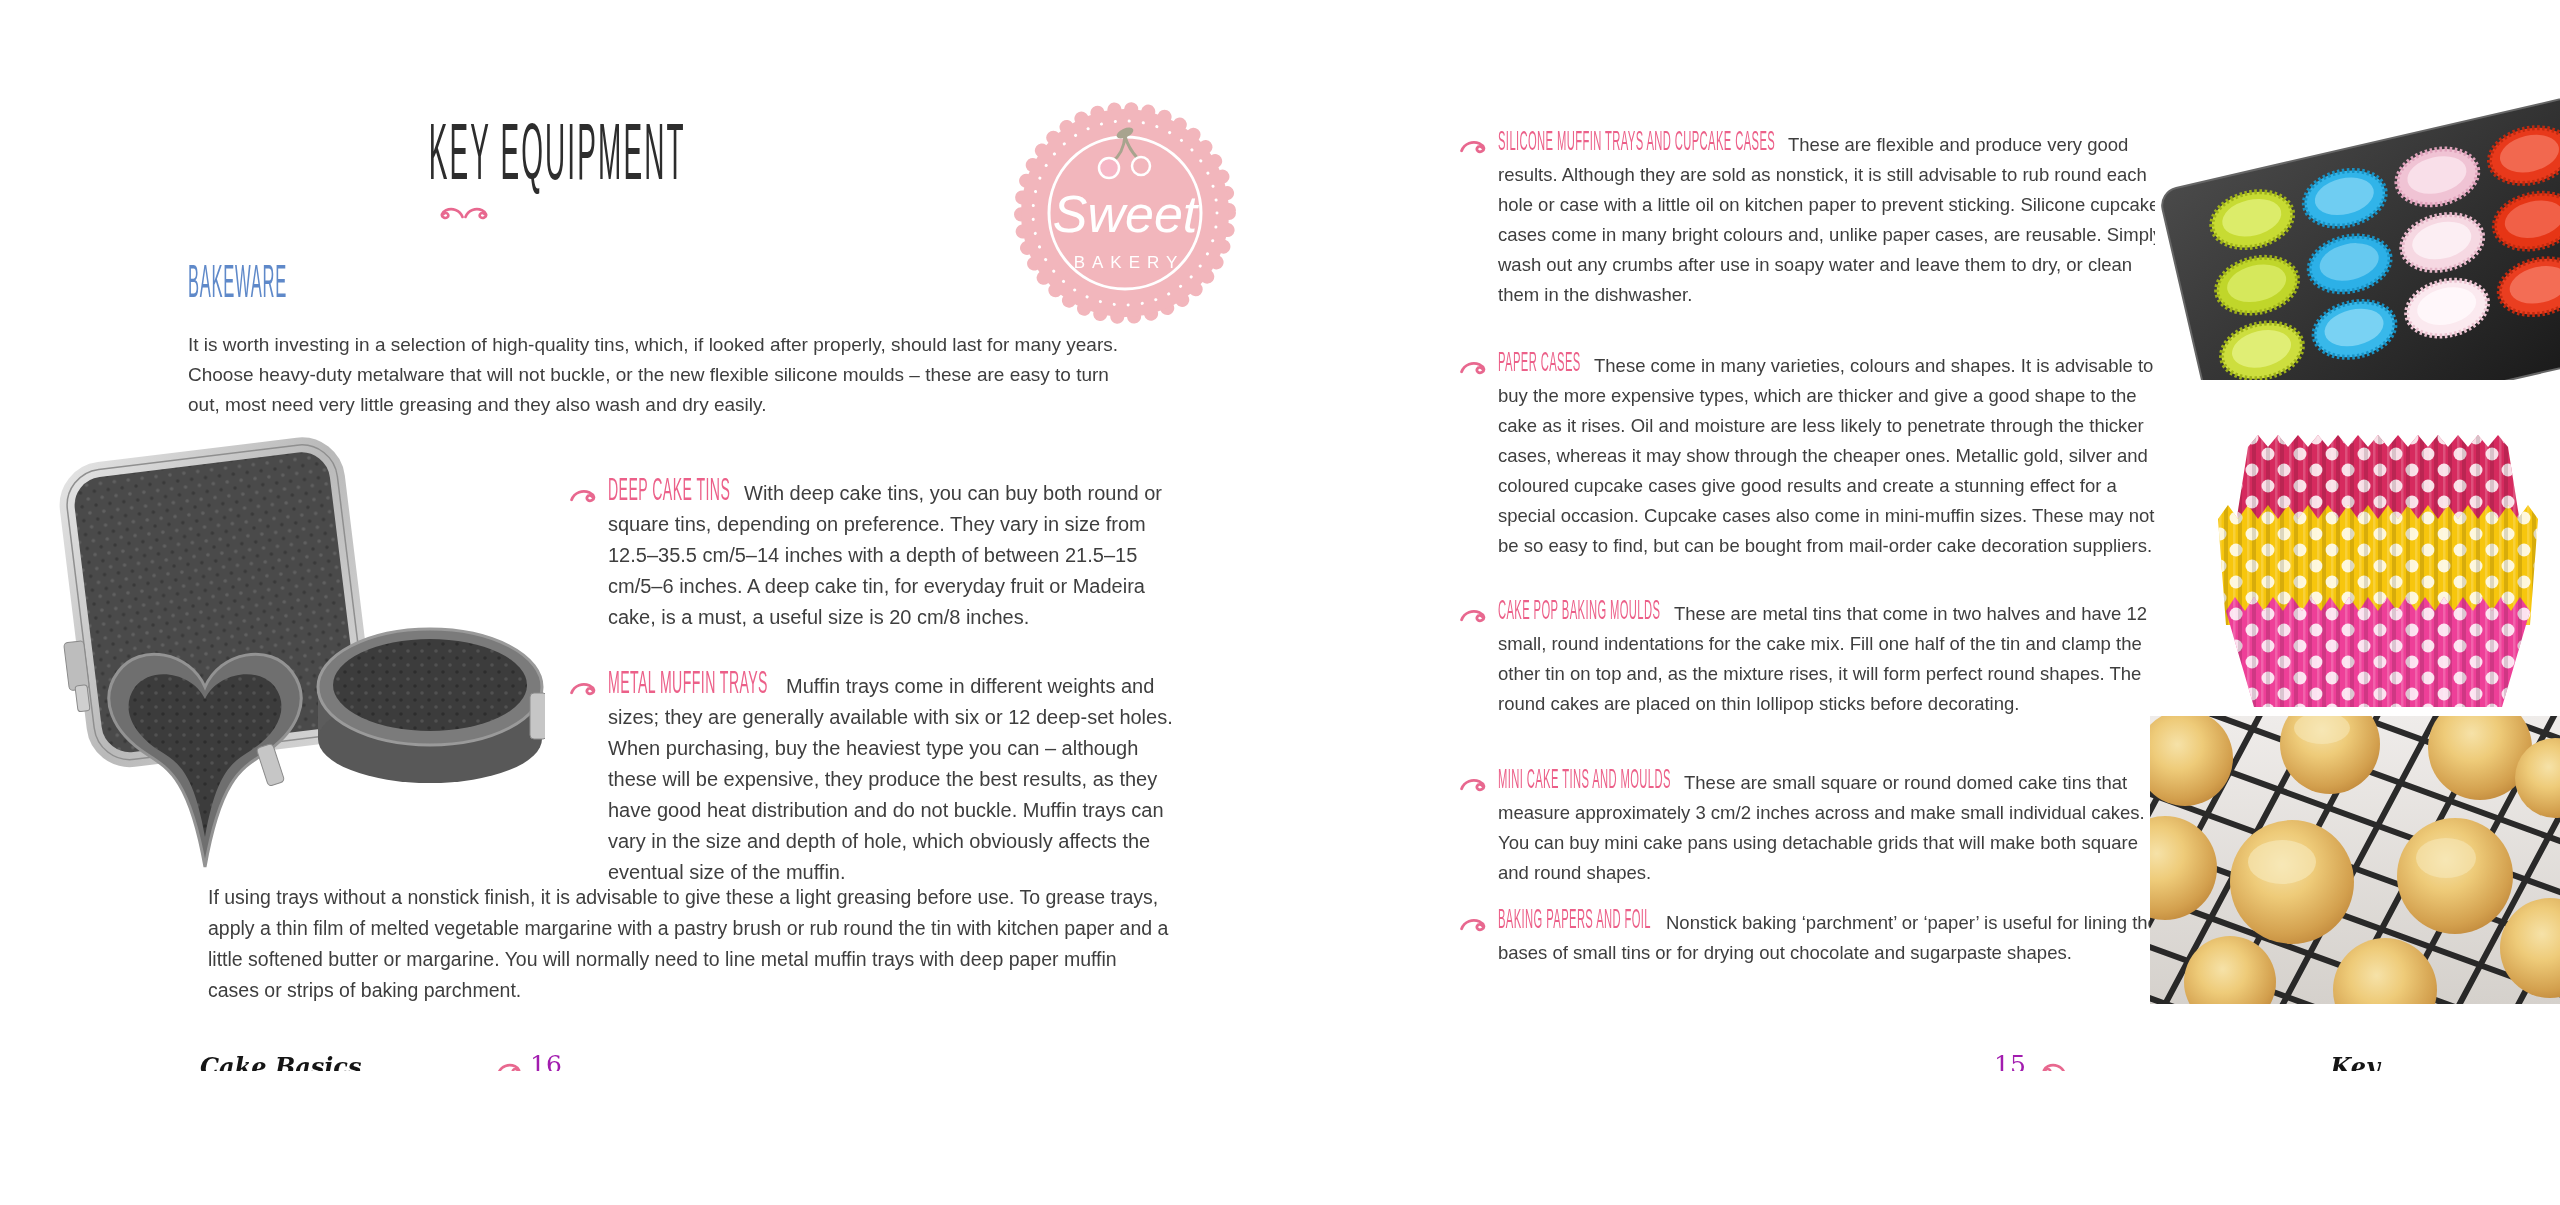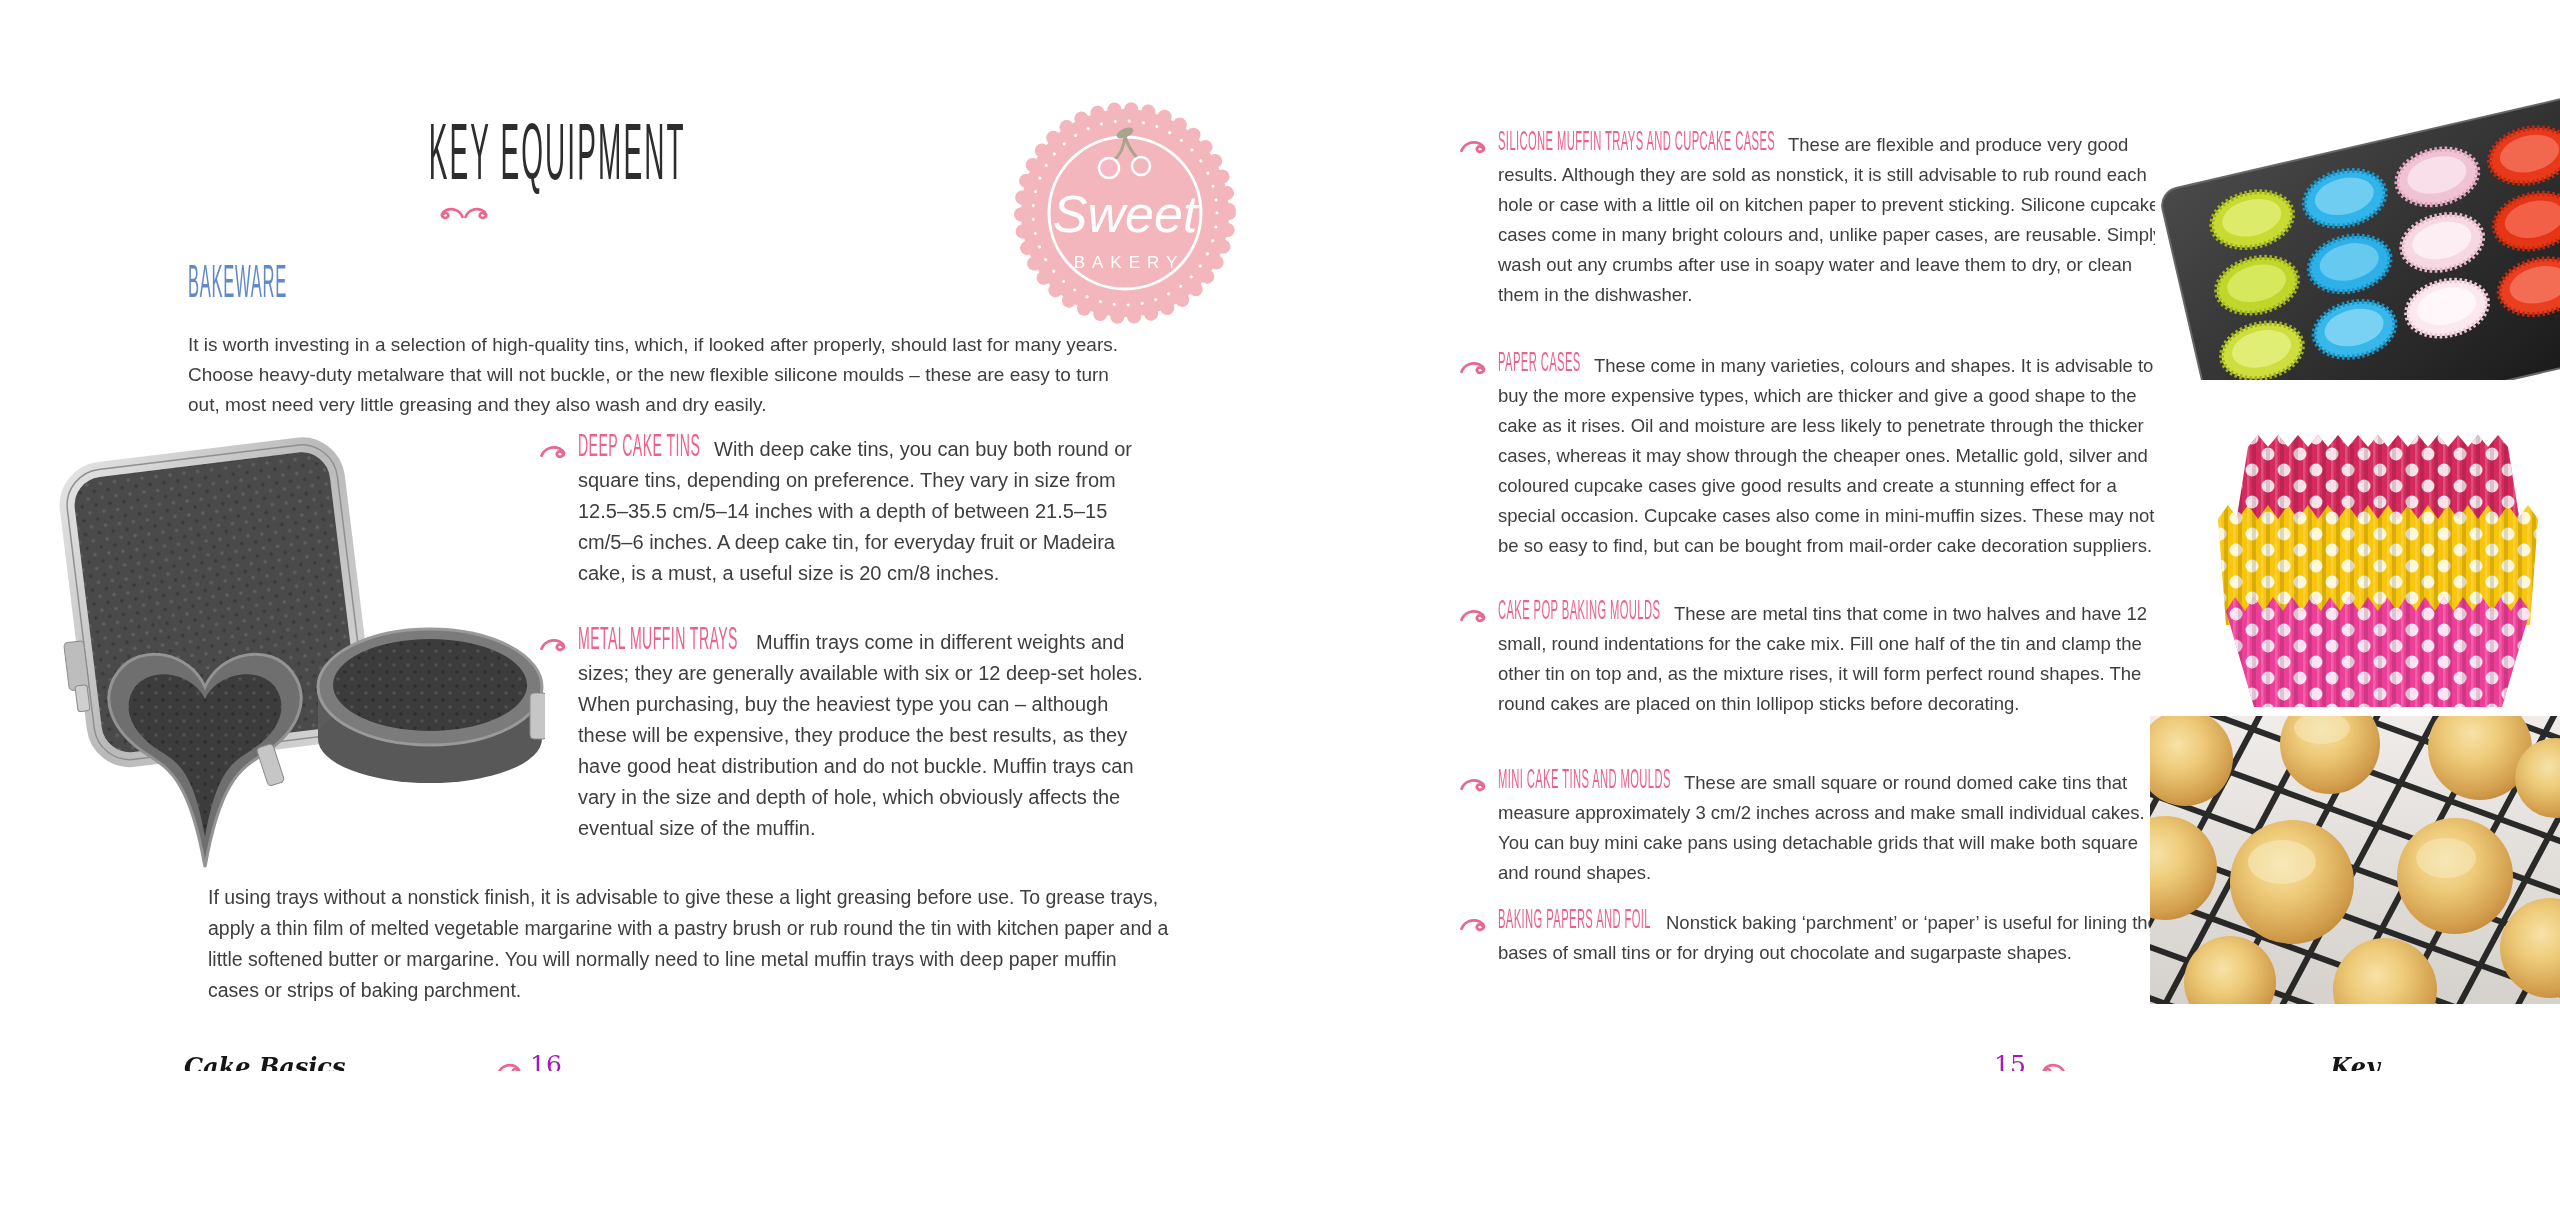--- a/index.html
+++ b/index.html
@@ -19,21 +19,21 @@
   
   .runin{position:relative;display:inline-block;width:var(--w);height:1px;vertical-align:baseline;}
   .runin-in{position:absolute;left:0;white-space:nowrap;color:#ec6089;line-height:1;font-weight:400;}
   .runin-in.l{font-size:32px;letter-spacing:1px;transform:scaleX(.44);transform-origin:0 100%;bottom:-5px;}
   .runin-in.r{font-size:28px;letter-spacing:1px;transform:scaleX(.40);transform-origin:0 100%;bottom:-4px;}
 
   
   .intro{left:188px;top:330px;width:950px;font-size:19px;line-height:30px;}
   .closing{left:208px;top:882px;width:965px;font-size:19.5px;line-height:31px;}
   .item{position:absolute;}
-  .item-l{left:578px;width:565px;font-size:20px;line-height:31px;}
+  .item-l{left:608px;width:565px;font-size:20px;line-height:31px;margin-top:44px;}
   .item-r{left:1498px;width:665px;font-size:18.5px;line-height:30px;}
   .bullet{position:absolute;left:-38px;top:4px;width:28px;height:16px;}
 
   
   .script{font-family:"DejaVu Serif", serif;font-style:italic;font-weight:700;font-size:24px;color:#151515;}
   .folio{font-family:"DejaVu Serif", serif;font-size:25px;color:#a21caf;}
 
   
   .photo{position:absolute;background:#fff;overflow:hidden;}
   svg text{font-family:"Liberation Sans", sans-serif;}
@@ -135,21 +135,21 @@
 
   <div class="item item-l" style="top:627px;">
     <span class="bullet"><svg width="28" height="16">
           <use href="#swirl"></use>
         </svg></span>
     <p><span class="runin" style="--w:178px"><span class="runin-in l">METAL MUFFIN TRAYS</span></span><span>Muffin trays come in different weights and sizes; they are generally available with six or 12 deep-set holes. When purchasing, buy the heaviest type you can – although these will be expensive, they produce the best results, as they have good heat distribution and do not buckle. Muffin trays can vary in the size and depth of hole, which obviously affects the eventual size of the muffin.</span></p>
   </div>
 
   <p class="abs closing">If using trays without a nonstick finish, it is advisable to give these a light greasing before use. To grease trays, apply a thin film of melted vegetable margarine with a pastry brush or rub round the tin with kitchen paper and a little softened butter or margarine. You will normally need to line metal muffin trays with deep paper muffin cases or strips of baking parchment.</p>
 
-  <div class="abs script" style="left:184px;top:1052px;text-align:right;">Cake Basics</div>
+  <div class="abs script" style="left:200px;top:1052px;text-align:right;">Cake Basics</div>
   <div class="abs" style="left:497px;top:1062px;">
     <svg width="26" height="15">
         <use href="#swirl"></use>
       </svg>
   </div>
   <div class="abs folio" style="left:530px;top:1050px;">16</div>
 
   <div class="item item-r" style="top:130px;">
     <span class="bullet"><svg width="28" height="16">
           <use href="#swirl"></use>

